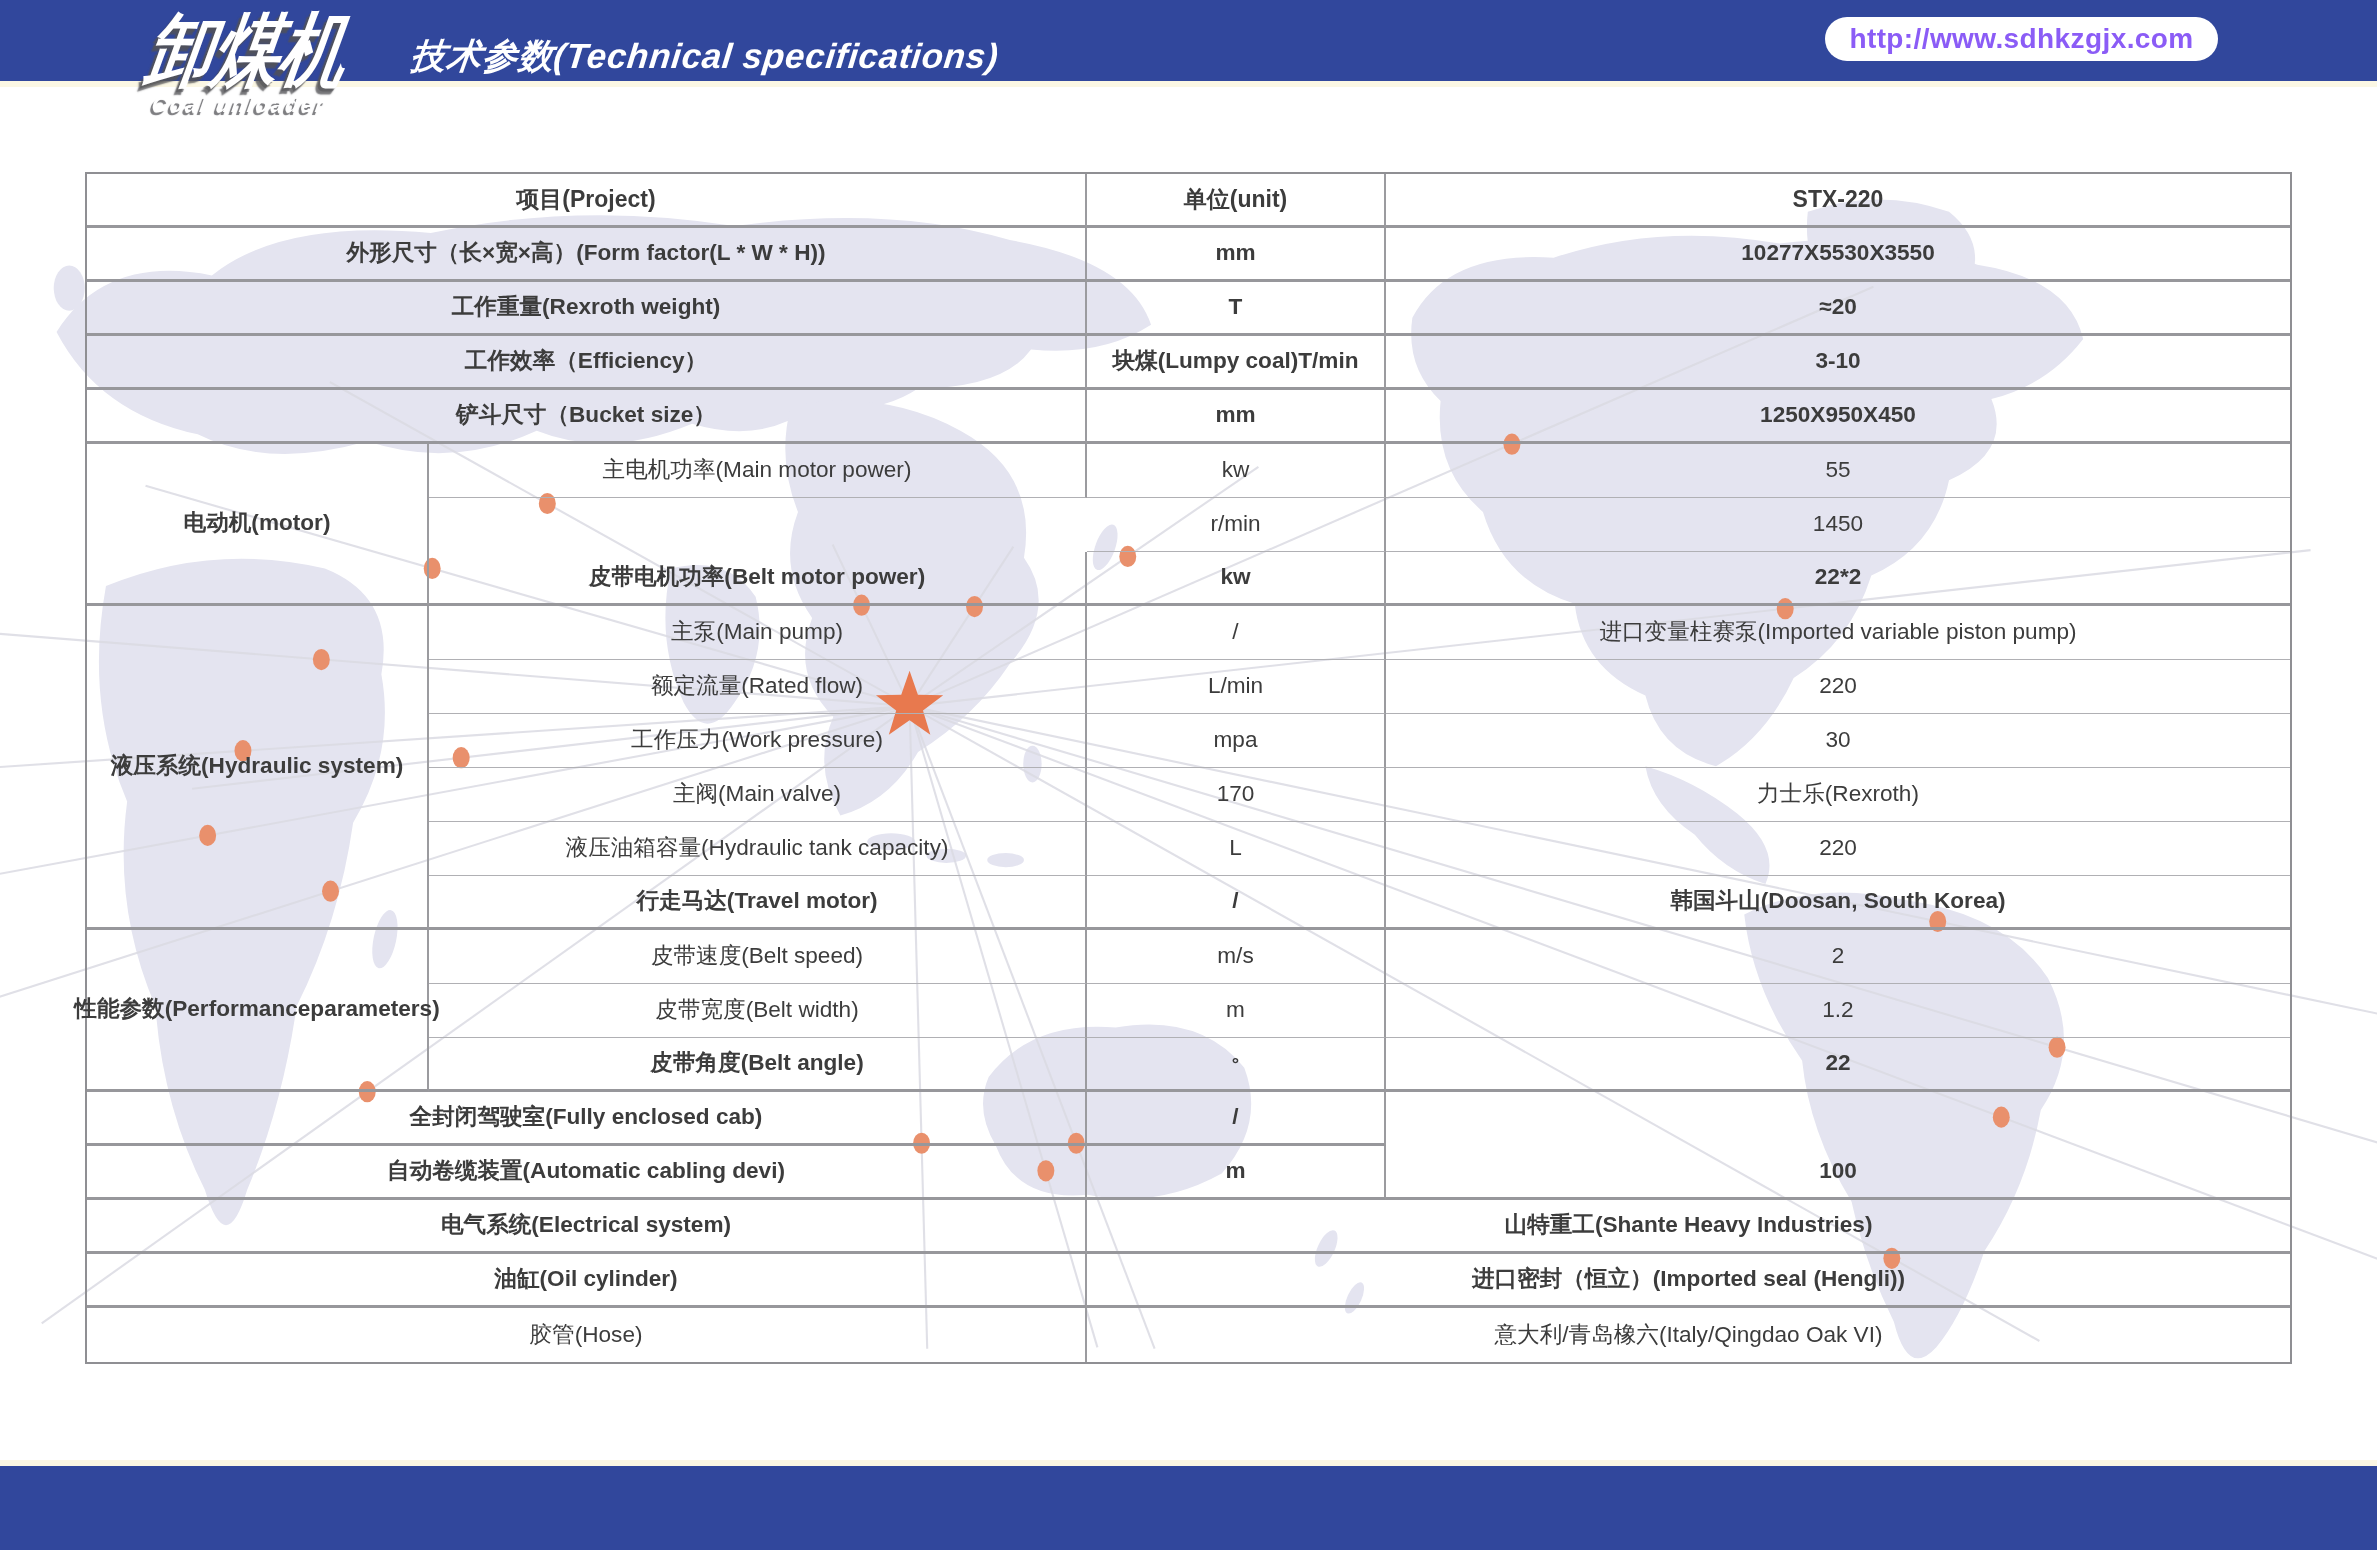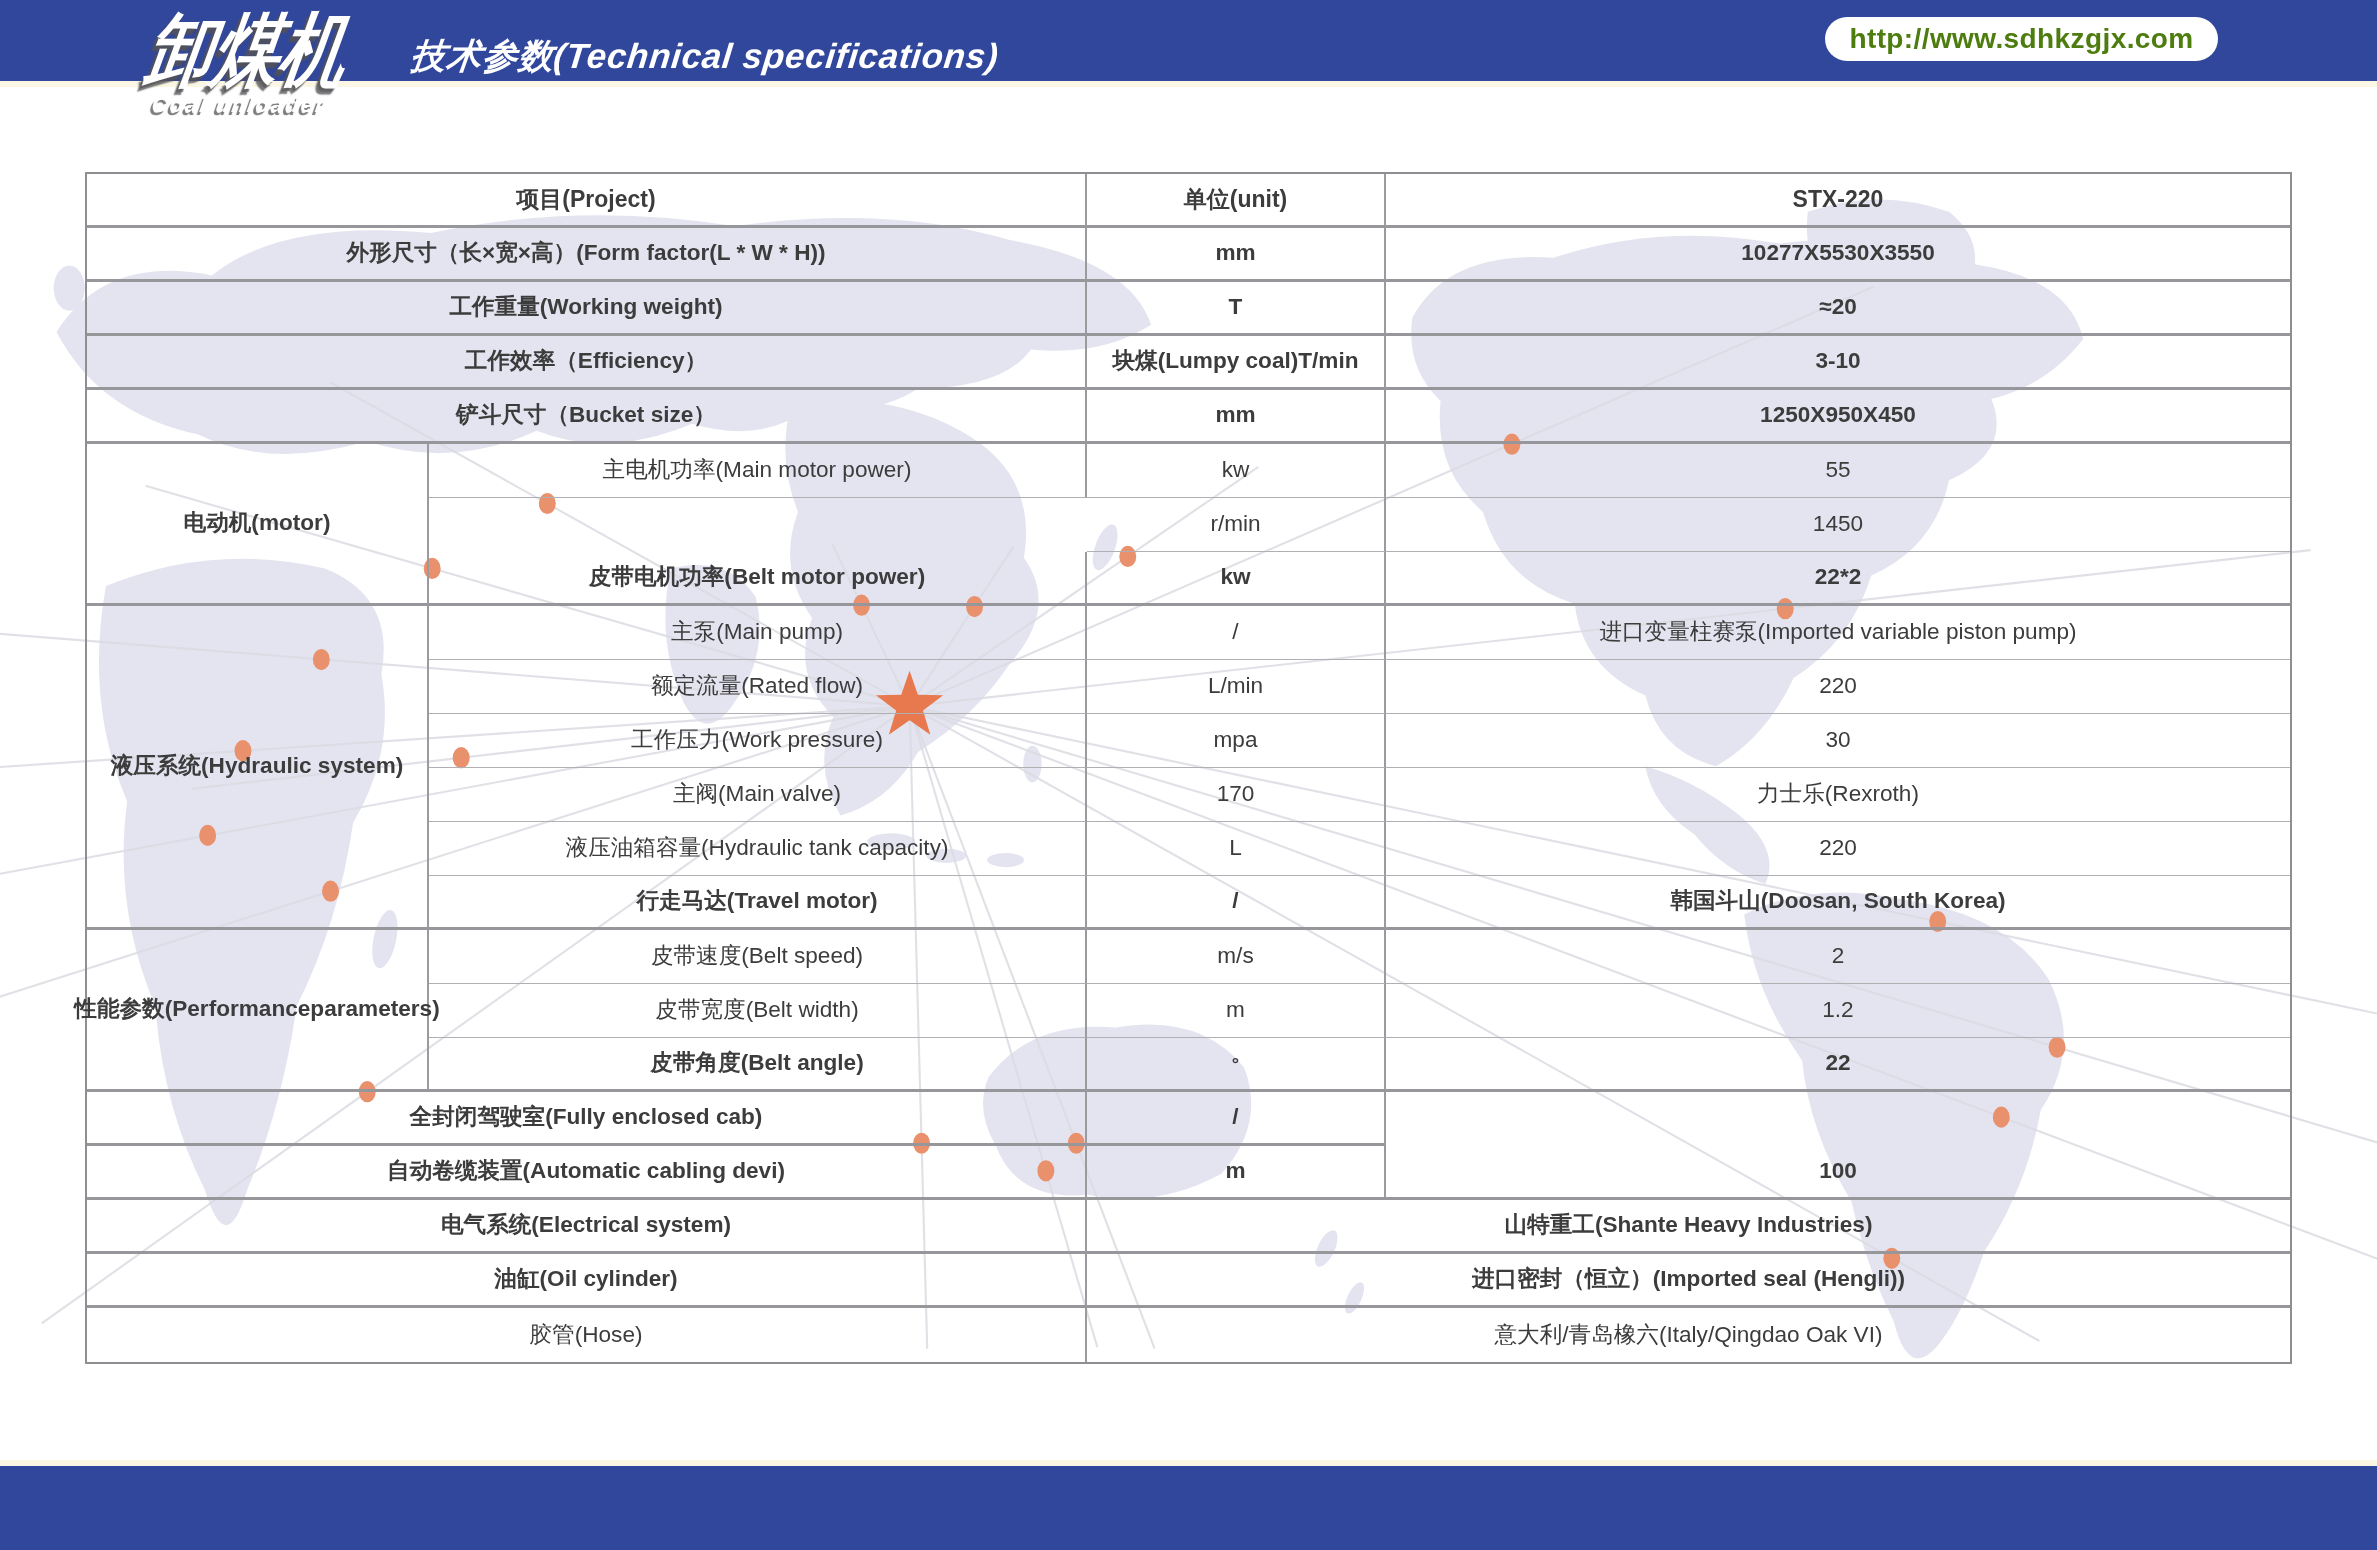--- a/index.html
+++ b/index.html
@@ -26,21 +26,21 @@
   }
   .title{
     position:absolute;left:411px;top:32.5px;z-index:4;color:#ffffff;
     font-size:35px;font-weight:bold;font-style:italic;letter-spacing:0.7px;
     transform:skewX(-6deg);white-space:nowrap;
   }
   .urlbox{
     position:absolute;left:1825px;top:17px;width:393px;height:44px;background:#ffffff;
     border-radius:22px;z-index:4;display:flex;align-items:center;justify-content:center;
   }
-  .urlbox span{color:#4d7c0f;font-size:28px;font-weight:bold;letter-spacing:0.4px;}
+  .urlbox span{color:#8b5cf6;font-size:28px;font-weight:bold;letter-spacing:0.4px;}
   
   .cream-bottom{position:absolute;left:0;top:1460px;width:2377px;height:5.7px;background:#fbf7e4;z-index:3;}
   .footbar{position:absolute;left:0;top:1466px;width:2377px;height:85px;background:#31479c;z-index:3;}
   
   .spec{
     position:absolute;left:85px;top:172px;z-index:2;
     display:grid;
     grid-template-columns:342px 658px 299px 904px;
     grid-template-rows:repeat(22,54px);
     border:2.8px solid #8f8f93;
@@ -158,21 +158,21 @@
   <div class="spec">
 
     <div class="c mb hdr" style="grid-area:1/1/2/3">项目(Project)</div>
     <div class="c mb hdr" style="grid-area:1/3/2/4">单位(unit)</div>
     <div class="c mb hdr nr" style="grid-area:1/4/2/5">STX-220</div>
 
     <div class="c mb" style="grid-area:2/1/3/3">外形尺寸（长×宽×高）(Form factor(L * W * H))</div>
     <div class="c mb" style="grid-area:2/3/3/4">mm</div>
     <div class="c mb nr" style="grid-area:2/4/3/5">10277X5530X3550</div>
 
-    <div class="c mb" style="grid-area:3/1/4/3">工作重量(Working weight)</div>
+    <div class="c mb" style="grid-area:3/1/4/3">工作重量(Rexroth weight)</div>
     <div class="c mb" style="grid-area:3/3/4/4">T</div>
     <div class="c mb nr" style="grid-area:3/4/4/5">≈20</div>
 
     <div class="c mb" style="grid-area:4/1/5/3">工作效率（Efficiency）</div>
     <div class="c mb" style="grid-area:4/3/5/4">块煤(Lumpy coal)T/min</div>
     <div class="c mb nr" style="grid-area:4/4/5/5">3-10</div>
 
     <div class="c mb" style="grid-area:5/1/6/3">铲斗尺寸（Bucket size）</div>
     <div class="c mb" style="grid-area:5/3/6/4">mm</div>
     <div class="c mb nr" style="grid-area:5/4/6/5">1250X950X450</div>

